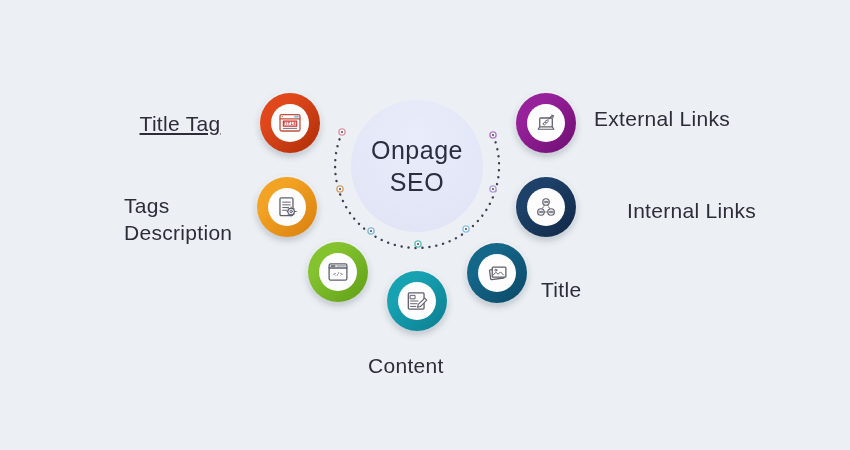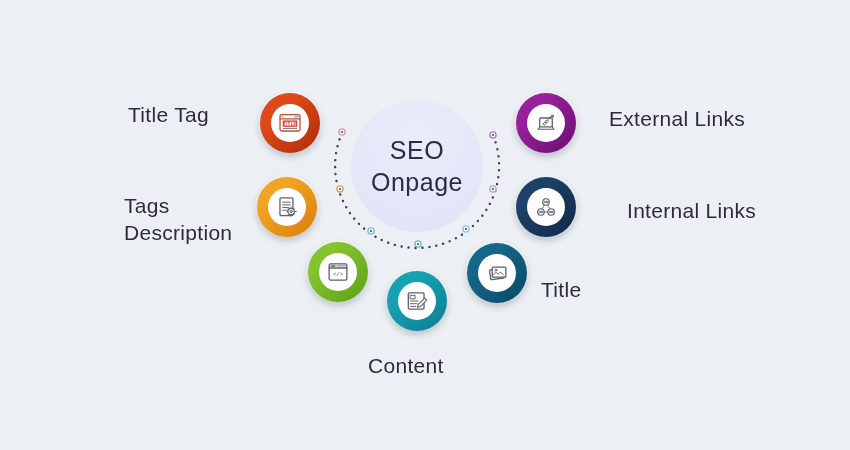--- a/index.html
+++ b/index.html
@@ -20,27 +20,27 @@
         display:flex;align-items:center;justify-content:center;}
   .node-title-tag{left:260px;top:93px;}
   .node-meta-description{left:257px;top:177px;}
   .node-header-tags{left:308px;top:242px;}
   .node-content{left:387px;top:271px;}
   .node-images{left:467px;top:243px;}
   .node-internal-links{left:516px;top:177px;}
   .node-external-links{left:516px;top:93px;}
 
   .label{position:absolute;font-size:21px;color:#2d2d3a;font-weight:500;letter-spacing:.3px;line-height:27px;}
-  .label-title-tag{left:128px;top:101px;width:104px;text-align:left;}
+  .label-title-tag{left:128px;top:110px;width:104px;text-align:center;text-decoration:underline;}
   .label-meta-description{left:124px;top:192px;width:138px;}
   .label-header-tags{left:211px;top:293px;width:92px;}
   .label-content{left:368px;top:352px;width:100px;text-align:left;}
   .label-images{left:541px;top:276px;}
   .label-internal-links{left:627px;top:197px;}
-  .label-external-links{left:594px;top:105px;margin-left:15px;}
+  .label-external-links{left:594px;top:105px;}
 
   .icon{stroke:#60606e;fill:none;stroke-width:1.2;stroke-linecap:round;stroke-linejoin:round;}
 </style>
 </head>
 <body>
 
 <div class="canvas">
 
   <svg class="ring-svg" width="850" height="450" viewBox="0 0 850 450">
     <path d="M 342 133 A 82 82 0 1 0 493 135" fill="none" stroke-width="2.4" stroke-dasharray="0.1 6.9" stroke-linecap="round" stroke="#3e3e52"></path>
@@ -69,22 +69,22 @@
       <circle cx="493" cy="189" r="1.1" fill="#55555f"></circle>
     </g>
     <g>
       <circle cx="493" cy="135" r="3.1" fill="#f7f9fc" stroke-width="1.4" stroke="#b577d0"></circle>
       <circle cx="493" cy="135" r="1.1" fill="#55555f"></circle>
     </g>
   </svg>
 
   <div class="hub">
     <div class="hub-text">
+      <div>Onpage</div>
       <div>SEO</div>
-      <div>Onpage</div>
     </div>
   </div>
 
   <div class="node node-title-tag">
     <div class="ring" style="background: linear-gradient(135deg, rgb(224, 72, 28) 30%, rgb(173, 45, 6) 100%);">
       <div class="ring-inner">
         <svg class="icon" width="26" height="26" viewBox="0 0 24 24">
           <rect x="2.8" y="4.2" width="18.4" height="15.2" rx="1.4" stroke="#c0503a"></rect>
           <line x1="2.8" y1="8.1" x2="21.2" y2="8.1" stroke="#c0503a"></line>
           <circle cx="4.9" cy="6.1" r=".5" fill="#c0503a" stroke="none"></circle>

